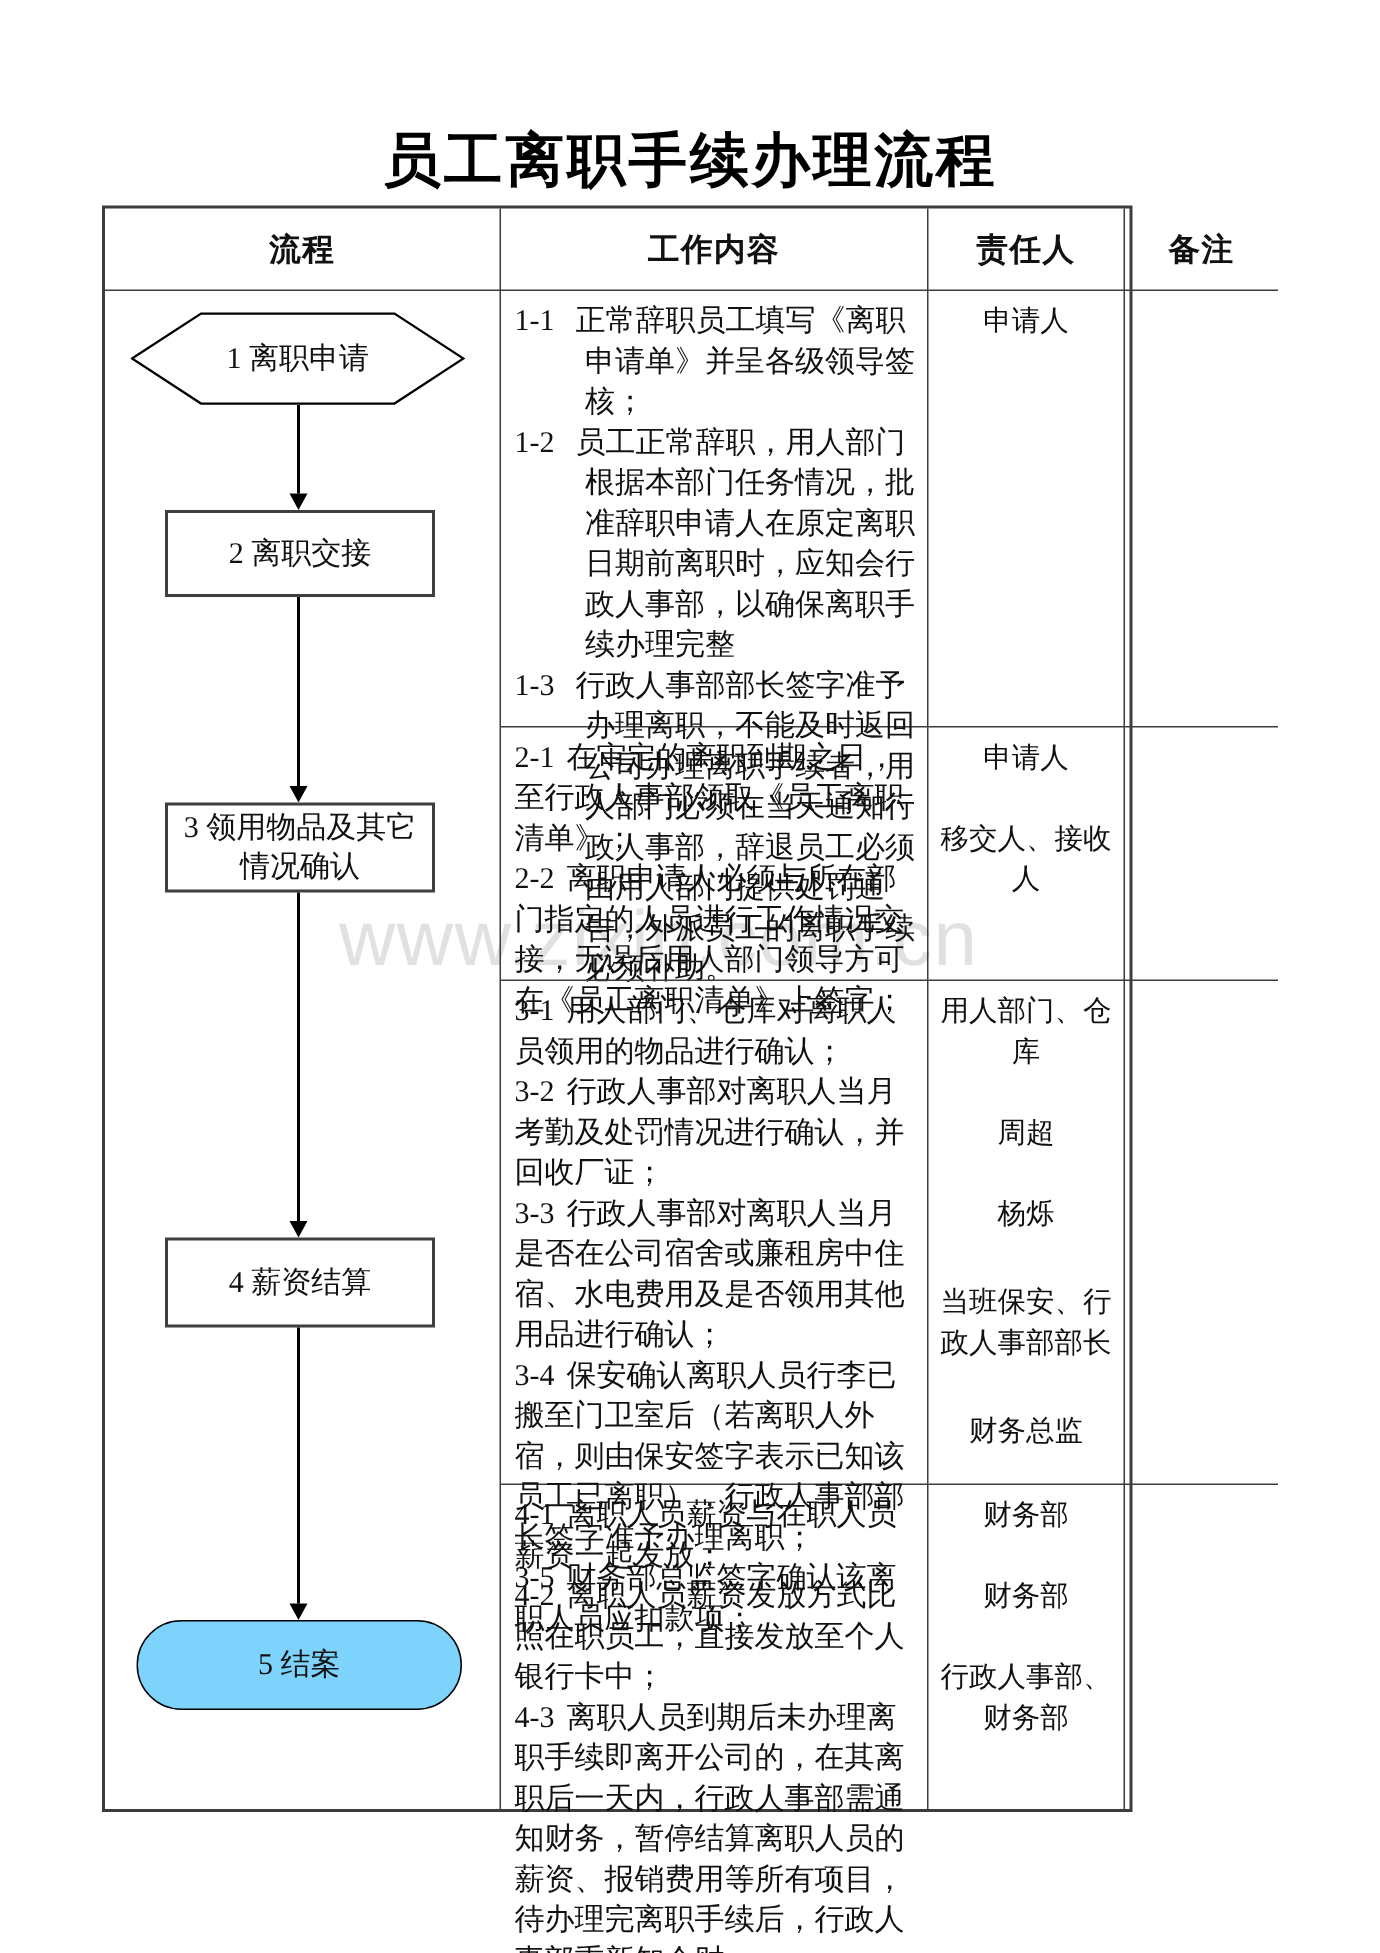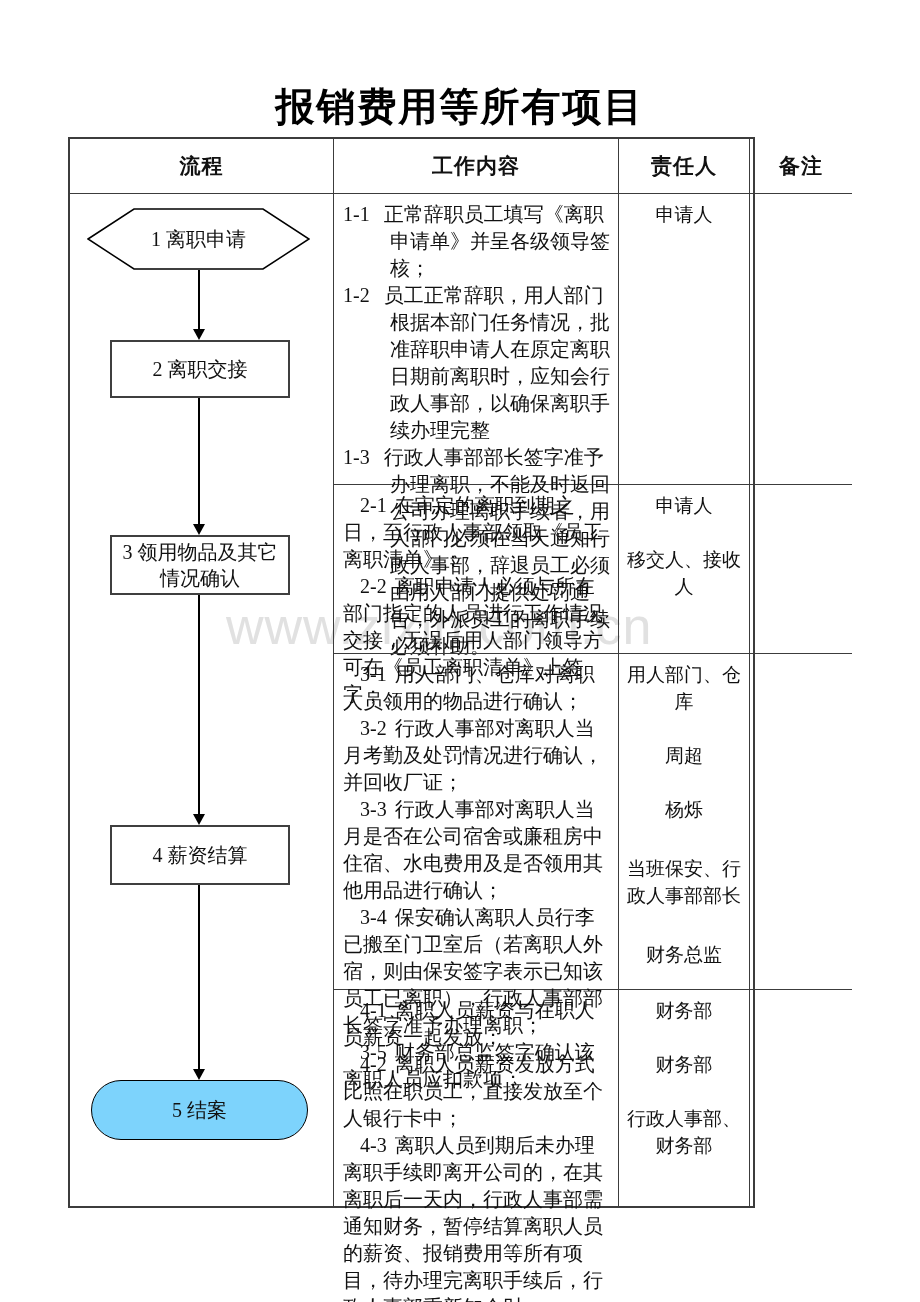--- a/index.html
+++ b/index.html
@@ -33,21 +33,21 @@
   .br { border-right-width:1.5px; }
   .bb { border-bottom-width:1.5px; }
   .hcell {
     display:flex; align-items:center; justify-content:center;
     font-size:21px; font-weight:bold; letter-spacing:1px;
   }
   .wc { padding:7px 4px 0 9px; font-size:20px; line-height:27px; }
   .wc p { margin:0; }
   .wc .hang { padding-left:47px; text-indent:-47px; }
   .hang .num { margin-right:14px; }
-  .flush .num { margin-right:8px;margin-left:17px; }
+  .flush .num { margin-right:8px; }
   .resp { padding-top:7px; font-size:19px; line-height:27px; text-align:center; }
   .re { display:block; }
   .mt27 { margin-top:27px; }
   .mt54 { margin-top:32px; }
   
   .flowcell { position:relative;padding-left:40px; }
   .shape { position:absolute; display:flex; align-items:center; justify-content:center; text-align:center; }
   .shape .shape-label { position:relative; z-index:2; font-size:20px; line-height:26px; padding:0 10px; }
   .shape svg { position:absolute; left:0; top:0; width:100%; height:100%; }
   .hex    { left:17px;  top:14px;  width:223px; height:62px; }
@@ -63,21 +63,21 @@
     border:6px solid transparent; border-bottom:0; border-top:11px solid #000;
   }
   .a1 { top:76px;  height:59px;  }
   .a2 { top:204px; height:126px; }
   .a3 { top:401px; height:219px; }
   .a4 { top:691px; height:184px; }
 </style>
 </head>
 <body>
 
-<div class="title">报销费用等所有项目</div>
+<div class="title">员工离职手续办理流程</div>
 <div class="watermark">www.zixin.com.cn</div>
 
 <div class="ptable">
 
   <div class="cell hcell br bb" style="grid-area:1/1">流程</div>
   <div class="cell hcell br bb" style="grid-area:1/3">责任人</div>
   <div class="cell hcell br bb" style="grid-area:1/2">工作内容</div>
   <div class="cell hcell bb" style="grid-area:1/4">备注</div>
 
   <div class="cell flowcell br" style="grid-column:1; grid-row:2/6">

